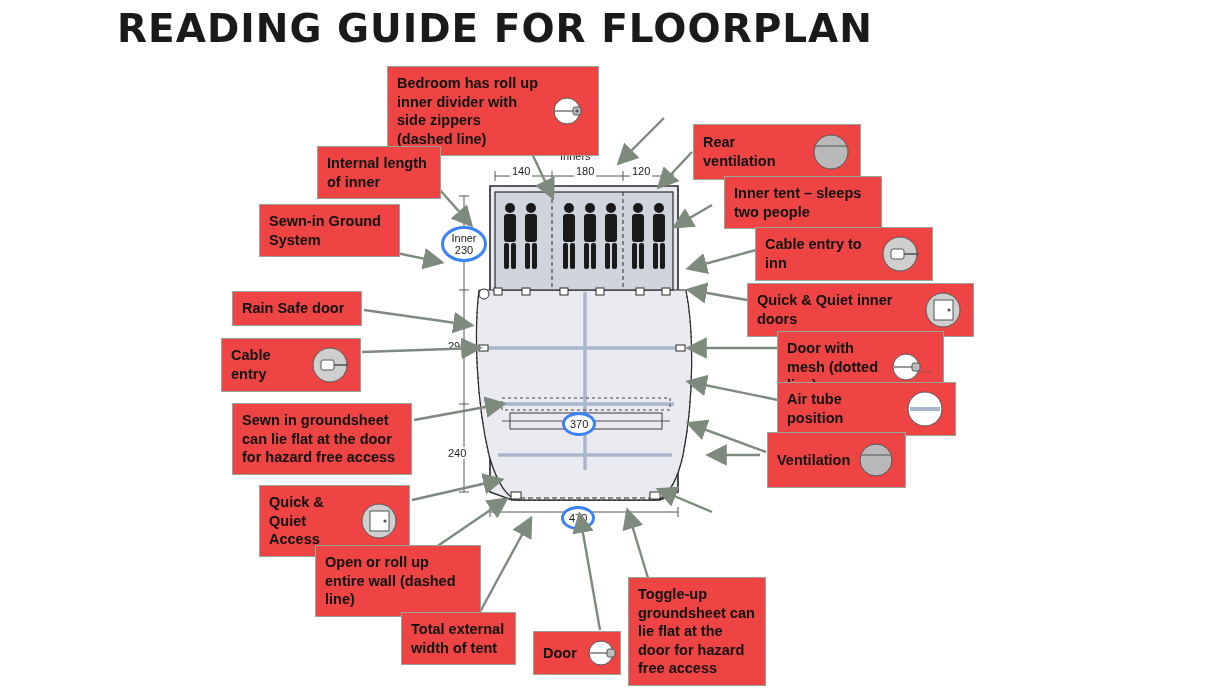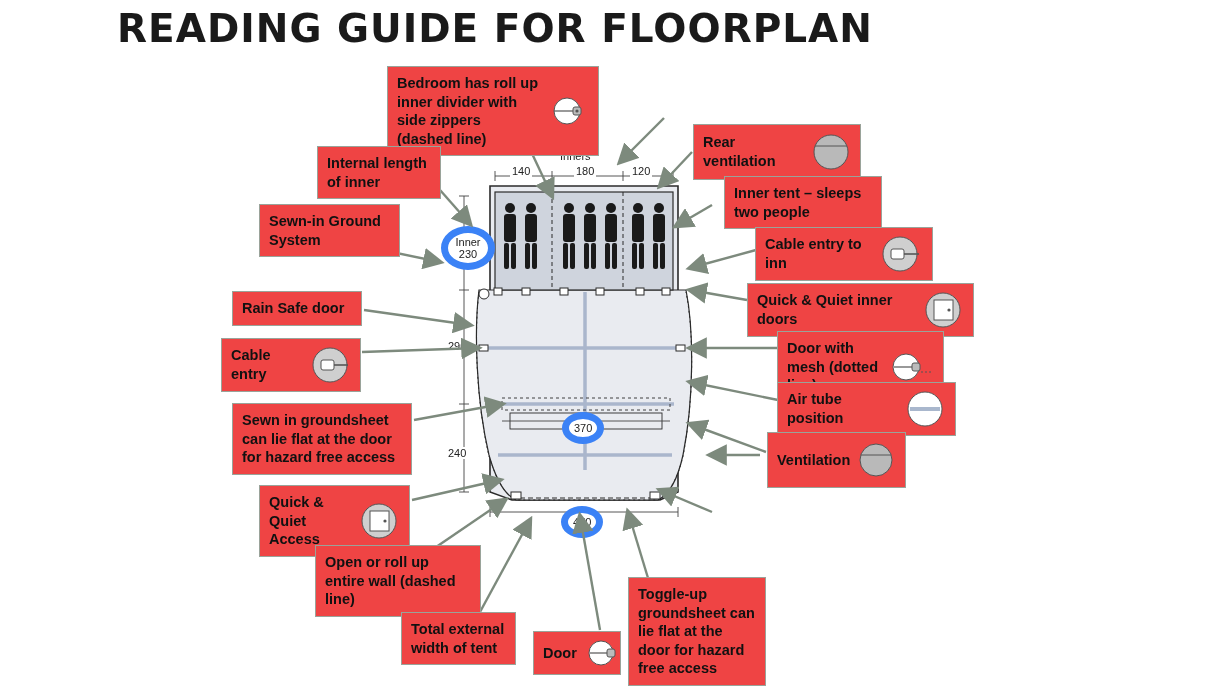--- a/index.html
+++ b/index.html
@@ -72,21 +72,21 @@
     font-size: 11px;
     color: #222;
     font-family: "Liberation Sans", sans-serif;
     background: #ffffff;
     padding: 0 2px;
   }
   .oval-label {
     position: absolute;
     font-size: 11px;
     color: #222;
-    border: 7px solid #3b82f6;
+    border: 3px solid #3b82f6;
     border-radius: 50%;
     background: #fff;
     text-align: center;
     line-height: 1.1;
     padding: 3px 5px;
   }
 </style>
 </head>
 <body>
 

